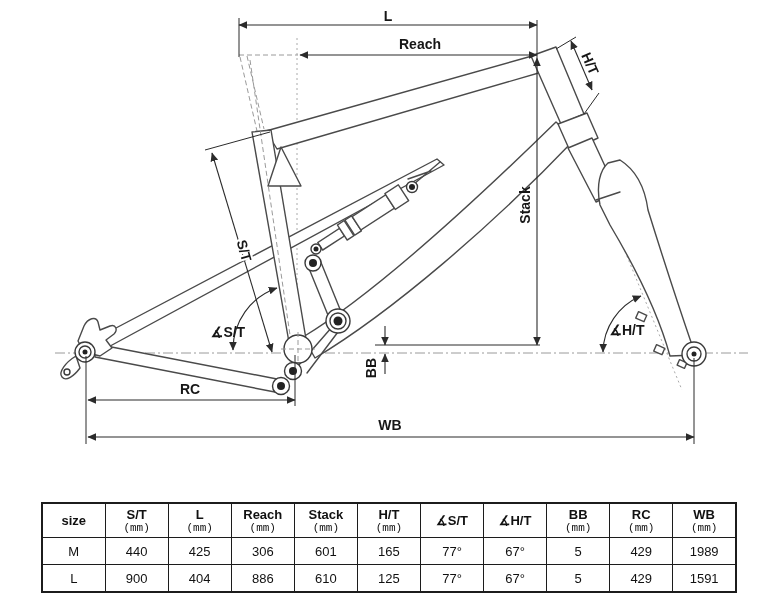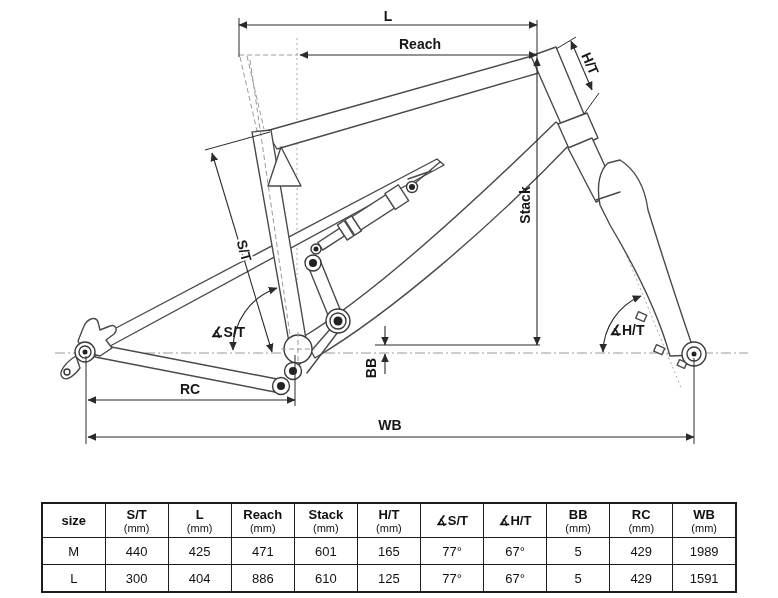--- a/index.html
+++ b/index.html
@@ -22,21 +22,21 @@
 
   
   .geo-table-wrap{position:absolute;left:41px;top:502px;width:696px;}
   table.geo-table{border-collapse:collapse;table-layout:fixed;width:100%;
                   border:2px solid #1c1c1c;background:#fff;}
   table.geo-table th,table.geo-table td{border:1px solid #1c1c1c;text-align:center;
                   vertical-align:middle;padding:0;color:#111;}
   table.geo-table th{height:33px;}
   table.geo-table td{height:26px;font-size:13px;font-weight:400;}
   .h-label{font-size:13px;font-weight:700;line-height:14px;}
-  .h-unit{font-size:11px;font-weight:400;line-height:12px;}
+  .h-unit{font-size:11px;font-weight:400;line-height:12px;font-family:Liberation Mono, monospace;}
 </style>
 </head>
 <body>
 
 <div class="stage">
 
   <svg width="778" height="496" viewBox="0 0 778 496">
     <defs>
       <marker id="arr" viewBox="0 0 10 10" refX="9.3" refY="5" markerWidth="8" markerHeight="8" orient="auto-start-reverse">
         <path d="M0,0.6 L10,5 L0,9.4 Z" fill="#2b2b2b"></path>
@@ -201,32 +201,32 @@
               <div class="h-label">WB</div>
               <div class="h-unit">(mm)</div>
             </th>
           </tr>
       </thead>
       <tbody>
           <tr>
             <td>M</td>
             <td>440</td>
             <td>425</td>
-            <td>471</td>
+            <td>306</td>
             <td>601</td>
             <td>165</td>
             <td>77°</td>
             <td>67°</td>
             <td>5</td>
             <td>429</td>
             <td>1989</td>
           </tr>
           <tr>
             <td>L</td>
-            <td>300</td>
+            <td>900</td>
             <td>404</td>
             <td>886</td>
             <td>610</td>
             <td>125</td>
             <td>77°</td>
             <td>67°</td>
             <td>5</td>
             <td>429</td>
             <td>1591</td>
           </tr>

